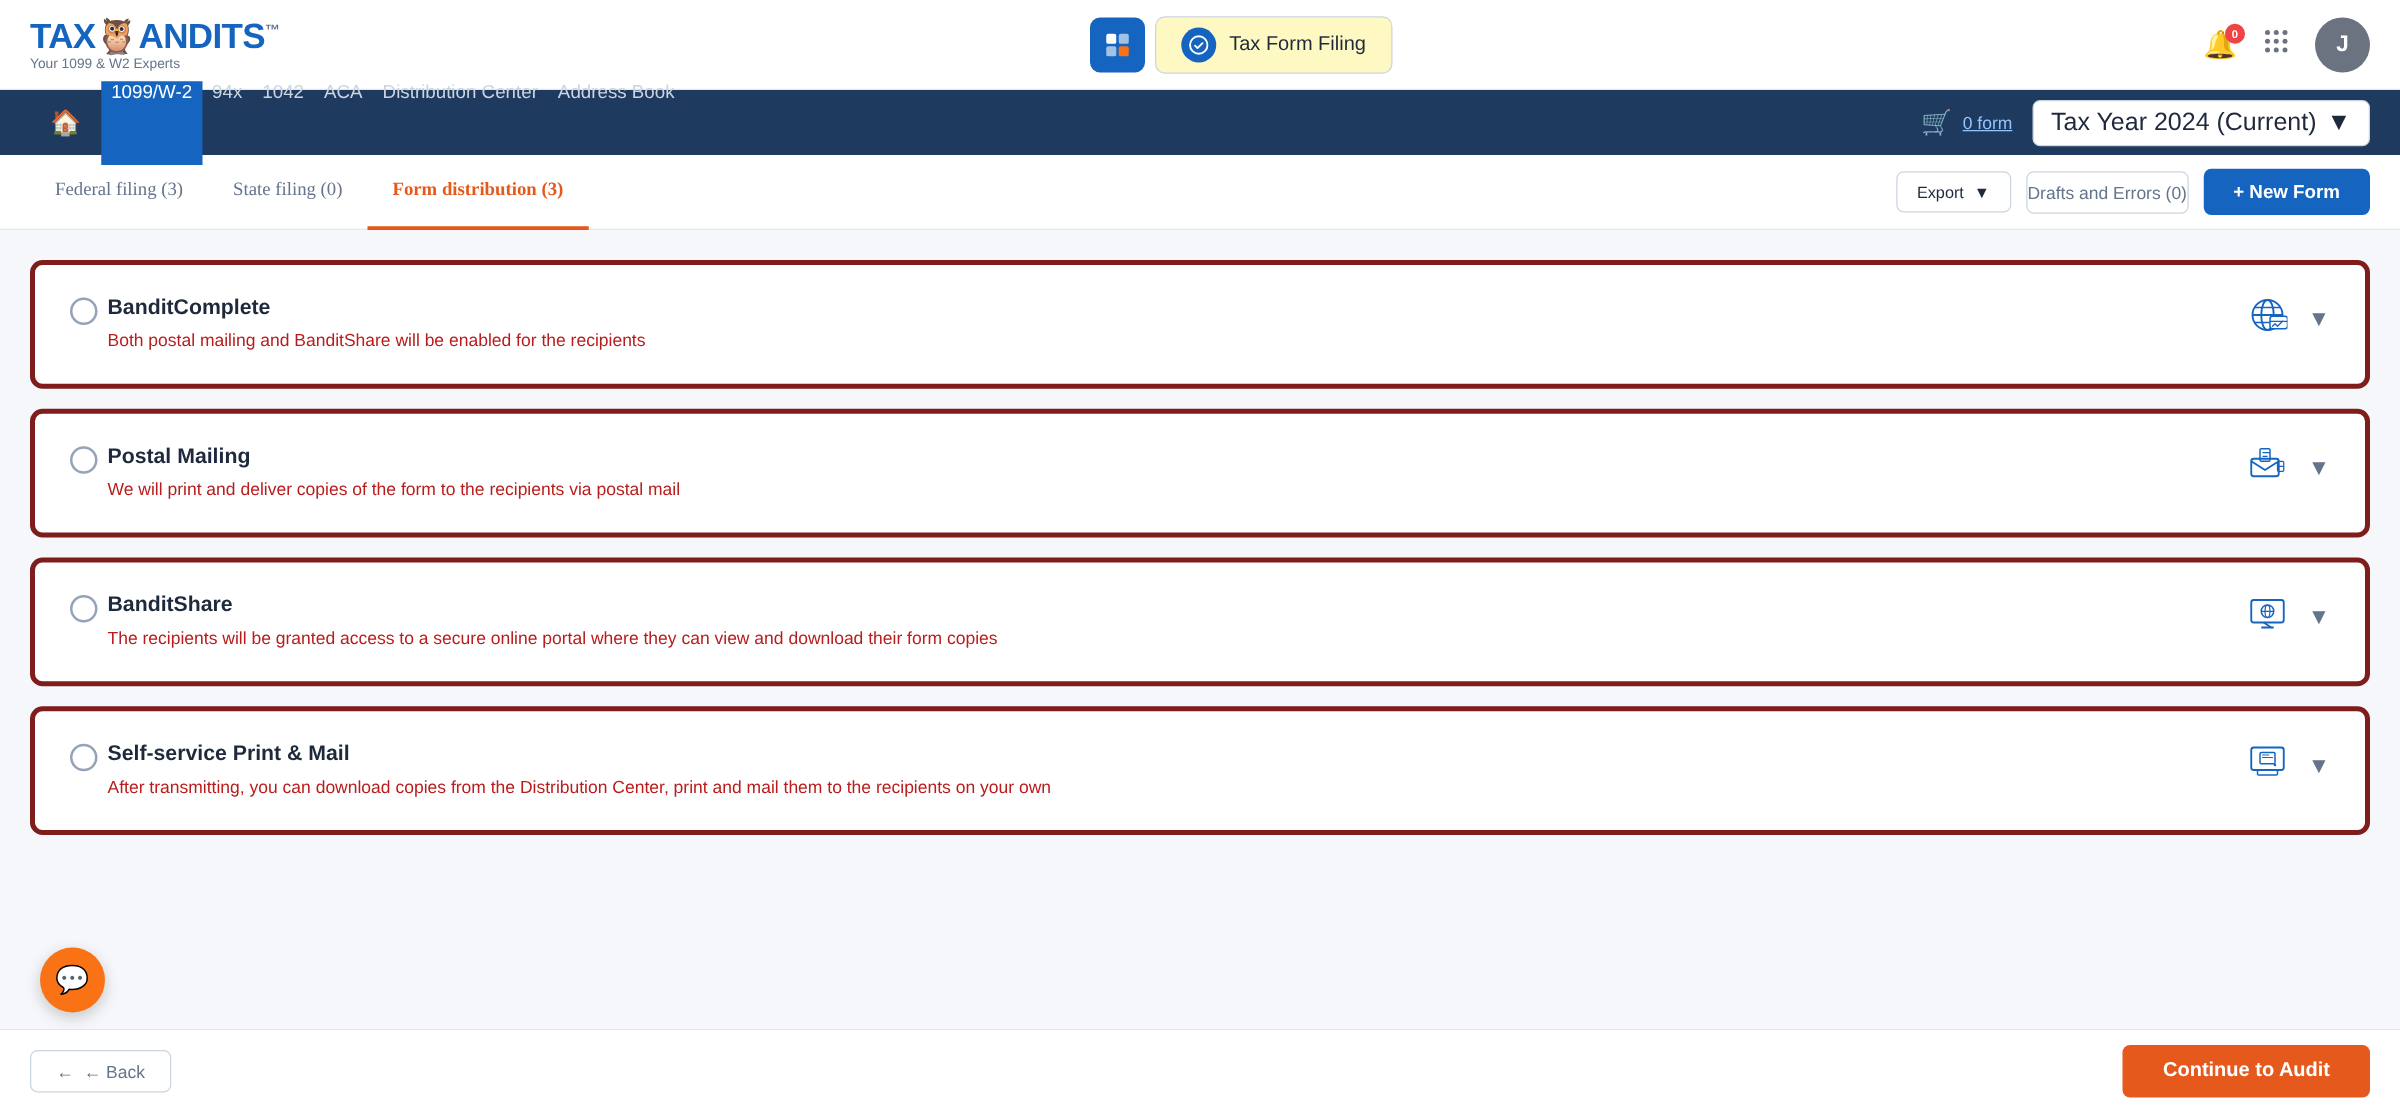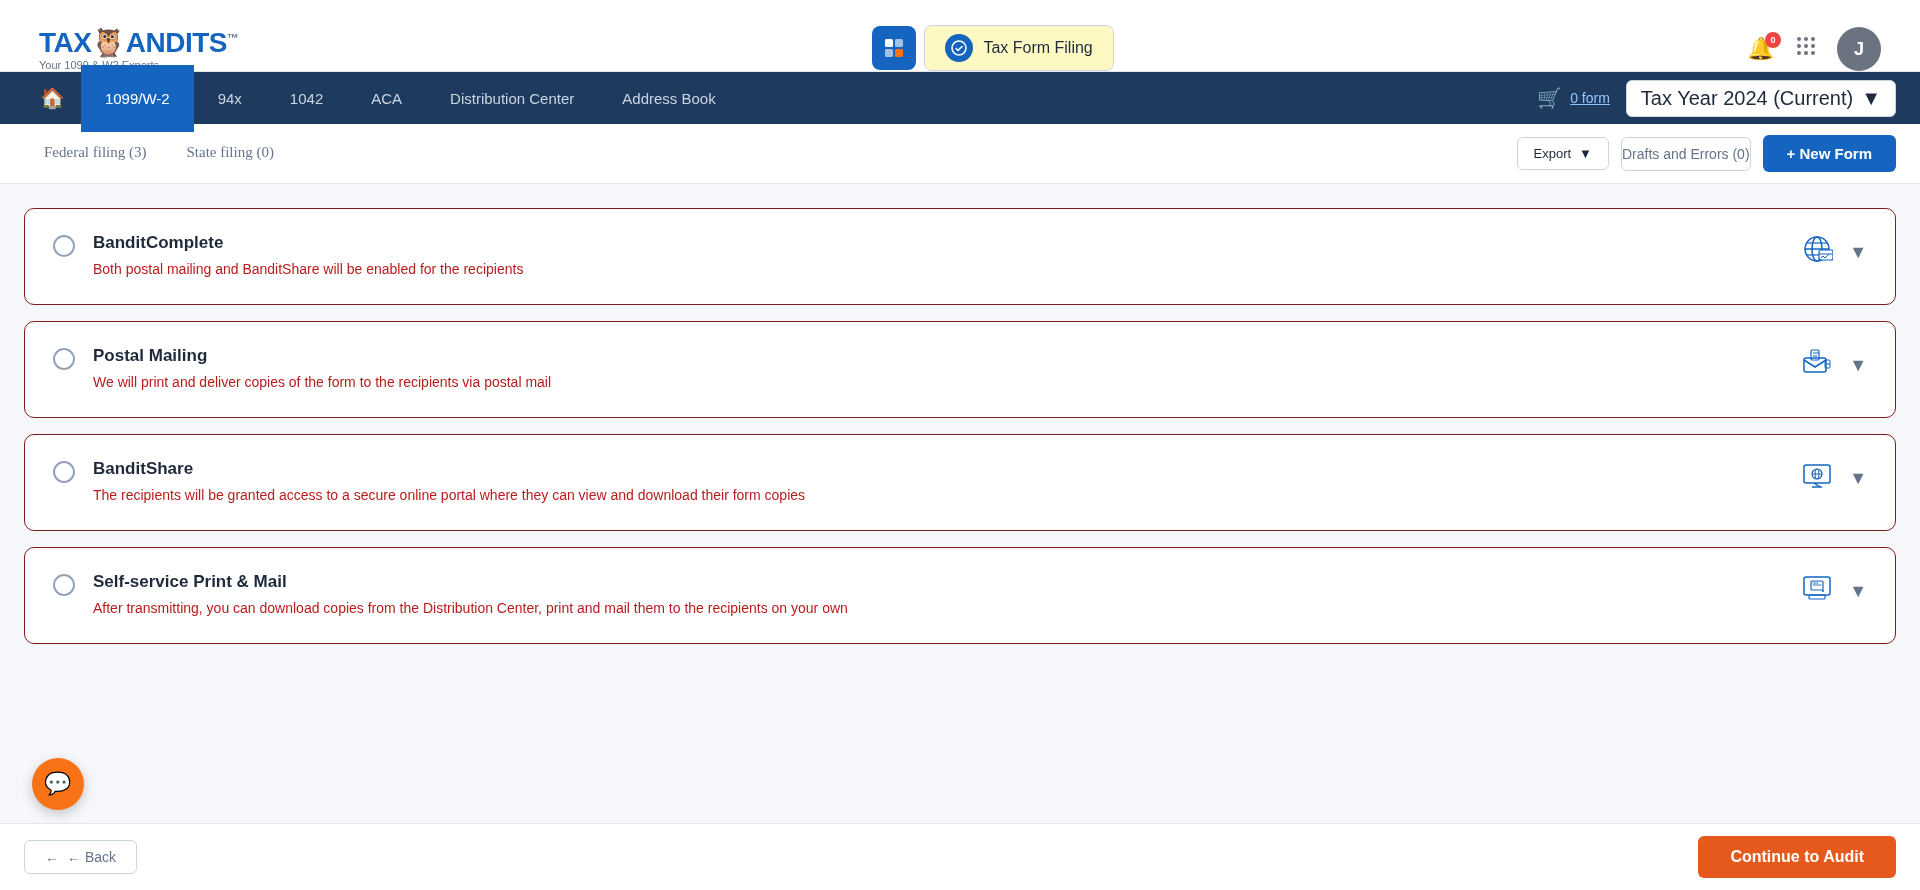--- a/index.html
+++ b/index.html
@@ -1,23 +1,23 @@
 <!DOCTYPE html>
 <html><head>
   <meta charset="utf-8">
   <style>
     * { margin: 0; padding: 0; box-sizing: border-box; }
     body { font-family: -apple-system, BlinkMacSystemFont, 'Segoe UI', sans-serif; background: #f5f7fa; width: 1920px; min-height: 890px; }
 
     
     .header {
       display: flex;
-      align-items: flex-end;
-      background: #fff;
-      padding: 0 39px;
+      align-items: center;
+      background: #fff;
+      padding: 0 24px;
       height: 72px;
       border-bottom: 1px solid #e5e7eb;
     }
     .logo-area {
       display: flex;
       flex-direction: column;
       align-items: flex-start;
       margin-right: auto;
     }
     .logo-text {
@@ -132,24 +132,23 @@
       padding: 0 16px;
       height: 52px;
       display: flex;
       align-items: center;
       cursor: pointer;
     }
     .nav-item {
       color: #cbd5e1;
       font-size: 15px;
       font-weight: 500;
-      padding: 0 24px;
+      padding: 0 8px;
       height: 67px;
       display: flex;
-      align-items: center;
       cursor: pointer;
       text-decoration: none;
       transition: background 0.15s;
     }
     .nav-item.active {
       background: #1565c0;
       color: #fff;
       border-radius: 0;
     }
     .nav-right {
@@ -256,27 +255,27 @@
 
     
     .content {
       padding: 24px 24px 80px;
       background: #f5f7fa;
       min-height: calc(890px - 184px);
     }
 
     .distribution-card {
       background: #fff;
-      border: 1px solid #7f1d1d;
+      border: 4px solid #7f1d1d;
       border-radius: 10px;
       margin-bottom: 16px;
       padding: 24px 28px;
       display: flex;
       align-items: flex-start;
-      gap: 18px;
+      gap: 8px;
       position: relative;
     }
     .distribution-card .radio {
       width: 22px;
       height: 22px;
       border-radius: 50%;
       border: 2px solid #94a3b8;
       flex-shrink: 0;
       margin-top: 2px;
       cursor: pointer;
@@ -450,20 +449,23 @@
     </div>
   </div>
 </nav>
 
 <div class="tabs-bar">
   <div class="tab-item">
     <span>Federal filing (3)</span>
   </div>
   <div class="tab-item">
     <span>State filing (0)</span>
+  </div>
+  <div class="tab-item active">
+    <span>Form distribution (3)</span>
   </div>
   <div class="tab-actions">
     <button class="export-btn">
       <span>Export</span>
       <span>▼</span>
     </button>
     <button class="drafts-btn">
       <span>Drafts and Errors (0)</span>
     </button>
     <button class="new-form-btn">

